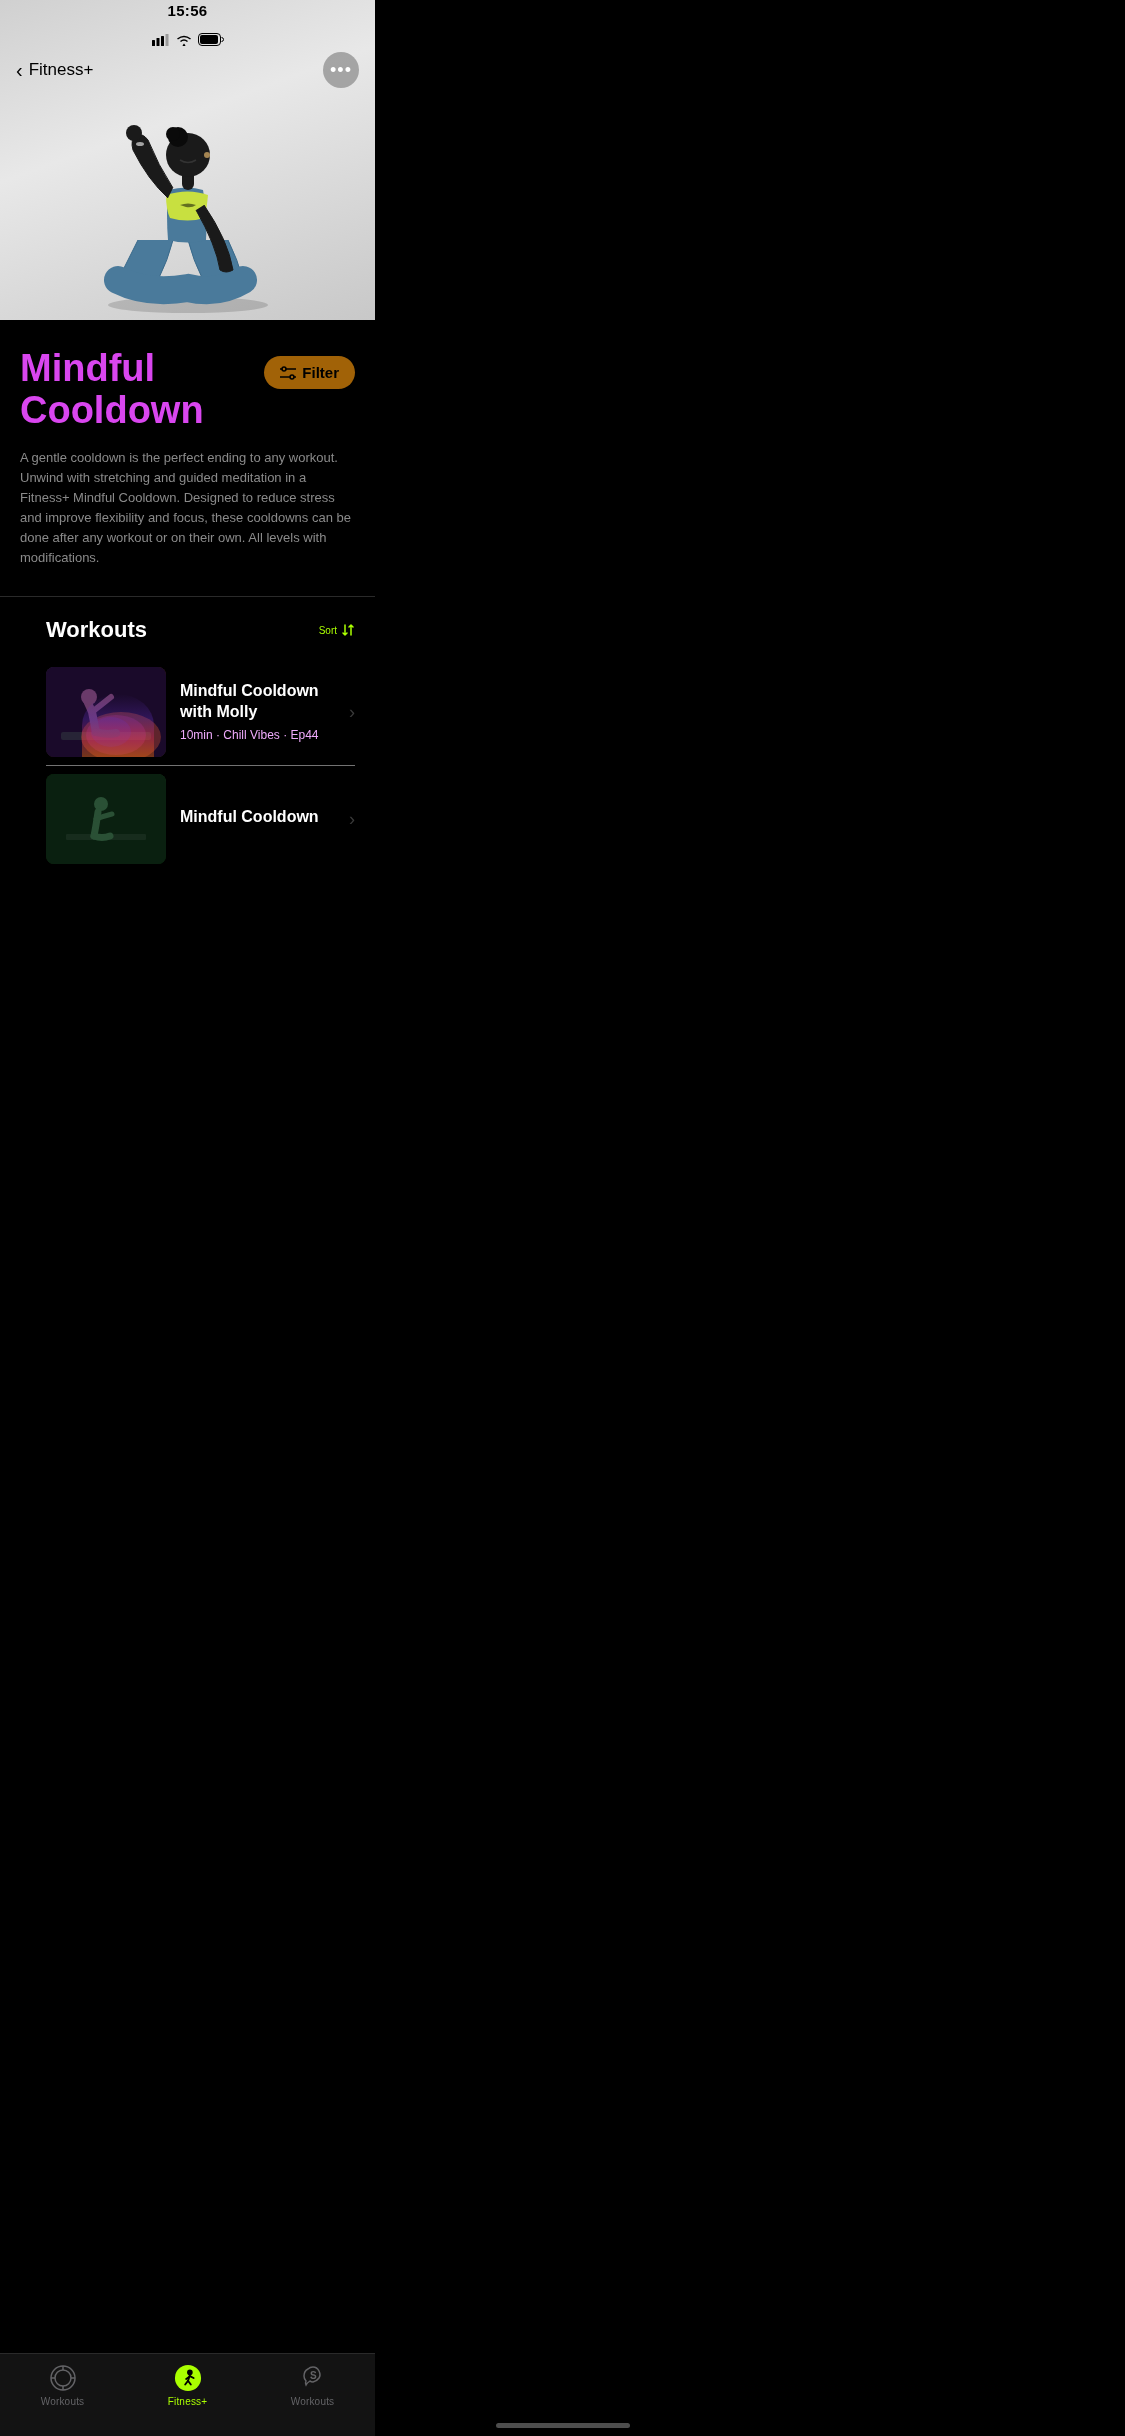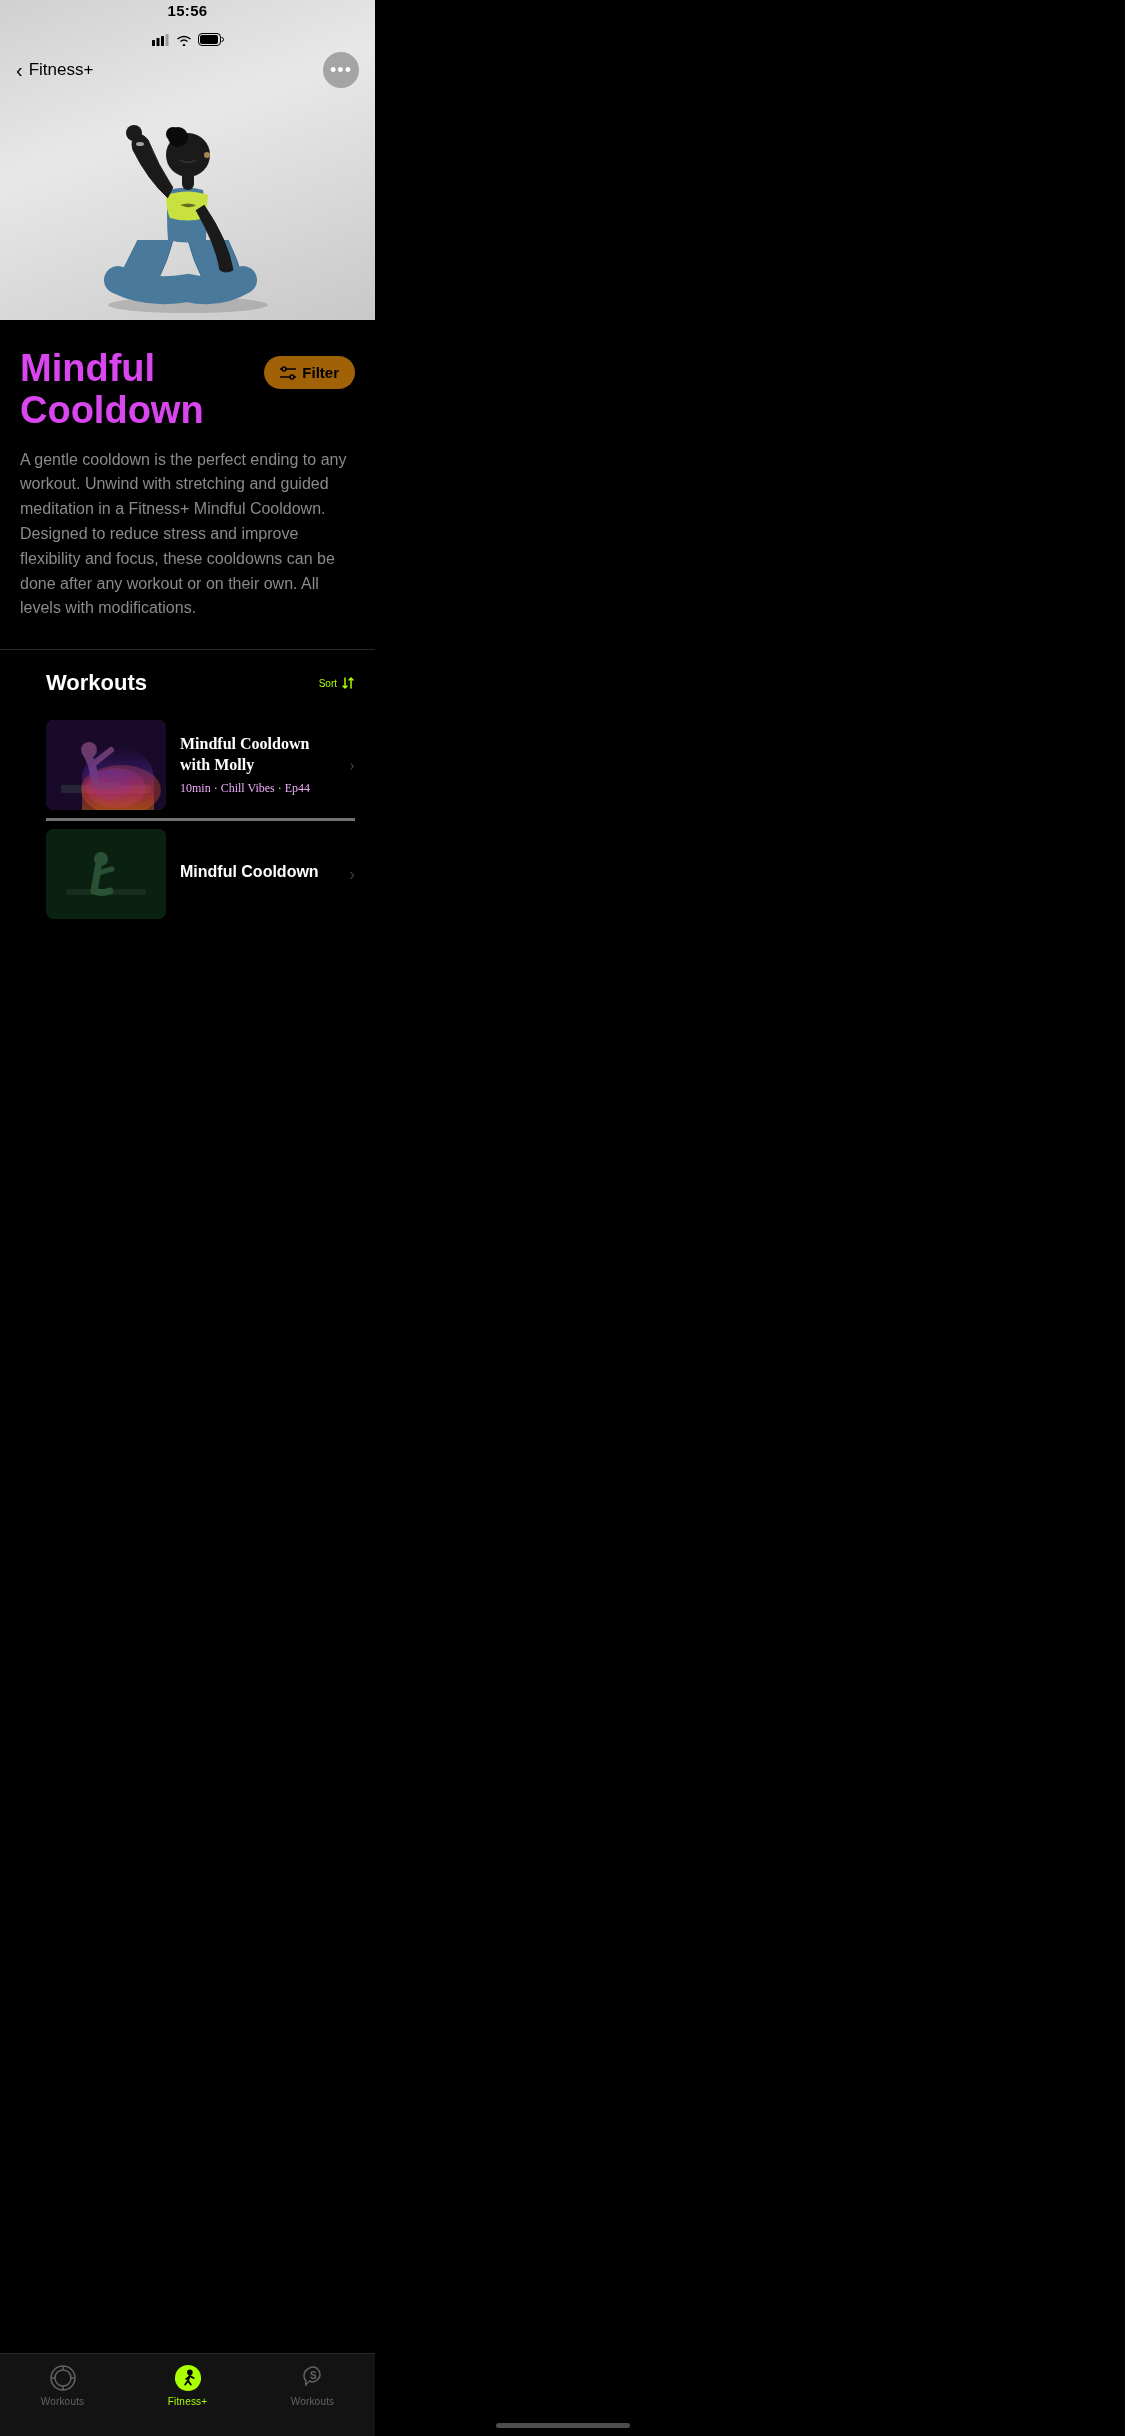--- a/index.html
+++ b/index.html
@@ -152,21 +152,21 @@
       flex-shrink: 0;
     }
 
     .filter-label {
       font-size: 15px;
       font-weight: 600;
       color: #000;
     }
 
     .description-text {
-      font-size: 16px;
+      font-size: 13px;
       color: #8a8a8a;
       line-height: 1.55;
       margin-bottom: 28px;
     }
 
     .divider {
       height: 1px;
       background: #2a2a2a;
       margin: 0 0 20px 0;
     }
@@ -204,23 +204,22 @@
       font-size: 10px;
       color: #AAFF00;
       font-weight: 500;
     }
 
     
     .workout-item {
       display: flex;
       align-items: center;
       padding: 8px 0;
-      border-bottom: 3px solid #737373;
-      cursor: pointer;
-      font-family: Liberation Serif, serif;
+      border-bottom: 1px solid #737373;
+      cursor: pointer;
     }
 
     .workout-thumbnail {
       width: 120px;
       height: 90px;
       border-radius: 8px;
       overflow: hidden;
       flex-shrink: 0;
       margin-right: 14px;
       background: #1a1a1a;

